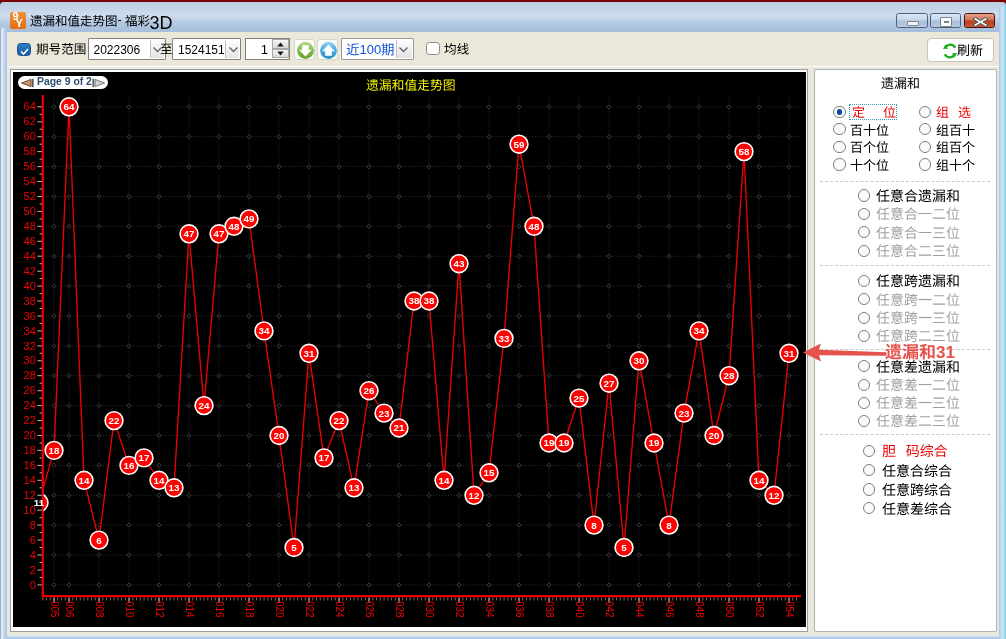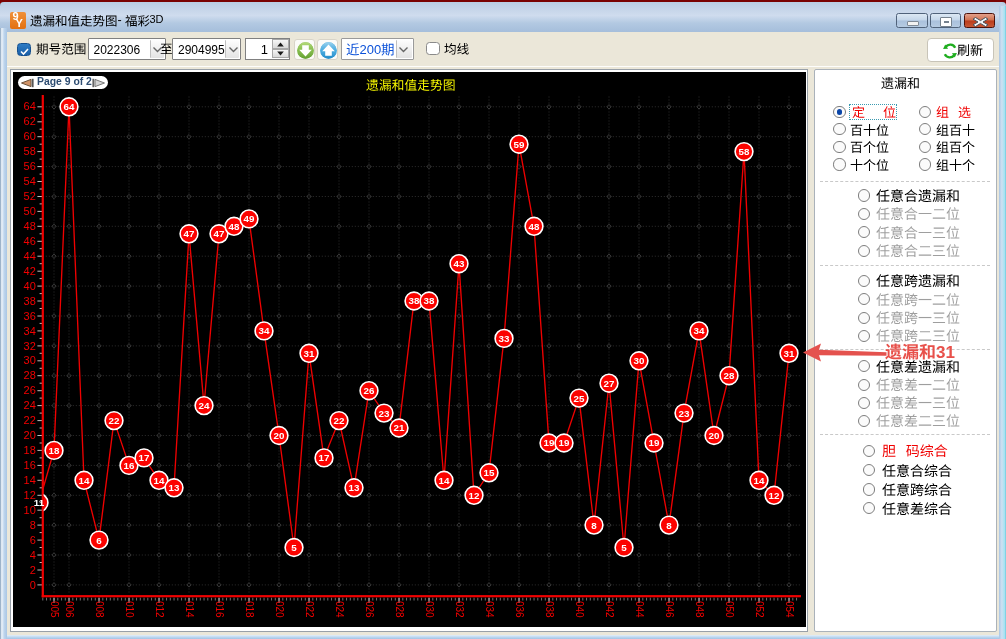--- a/index.html
+++ b/index.html
@@ -99,21 +99,21 @@
       <use href="#gR3" transform="translate(37.5,12.5) scale(0.012500,-0.012500)"></use>
       <use href="#gR4" transform="translate(50.0,12.5) scale(0.012500,-0.012500)"></use>
       <use href="#gR5" transform="translate(62.5,12.5) scale(0.012500,-0.012500)"></use>
       <use href="#gR6" transform="translate(75.0,12.5) scale(0.012500,-0.012500)"></use>
     </svg>
     <div class="lat" style="left:117.5px;top:11.5px;font-size:12.5px;color:#000">- </div>
     <svg class="t " style="left:124.5px;top:11.0px" width="27.0" height="16.2" viewBox="0 0 27.0 16.2" fill="#000">
       <use href="#gR7" transform="translate(0.0,12.5) scale(0.012500,-0.012500)"></use>
       <use href="#gR8" transform="translate(12.5,12.5) scale(0.012500,-0.012500)"></use>
     </svg>
-    <div class="lat" style="left:149.5px;top:11.5px;font-size:11px;color:#000">3D</div>
+    <div class="lat" style="left:149.5px;top:11.5px;font-size:18px;color:#000">3D</div>
     <div class="wbtn" style="left:896px;width:32px;background:linear-gradient(#dce8f4 0%,#c3d5e9 49%,#a9c0dc 51%,#b6cbe2 100%)">
 <div style="position:absolute;left:9.5px;top:7px;width:12px;height:5px;background:#f2f2f2;border:1px solid #808a96;border-radius:1px"></div>
     </div>
     <div class="wbtn" style="left:930px;width:31px;background:linear-gradient(#dce8f4 0%,#c3d5e9 49%,#a9c0dc 51%,#b6cbe2 100%)">
 <div style="position:absolute;left:9px;top:3px;width:12px;height:10px;background:#fff;border:1.5px solid #76828e;border-radius:1px"></div>
 <div style="position:absolute;left:12.5px;top:7px;width:5px;height:2.5px;background:#76828e"></div>
     </div>
     <div class="wbtn" style="left:964px;width:31px;background:linear-gradient(#e2a18c 0%,#d0704f 48%,#ba3c1c 52%,#c75835 100%);border-color:#4e120a">
 <svg width="31" height="15" style="position:absolute;left:0;top:0">
         <path d="M10.5 3.5 L15.5 6.6 L20.5 3.5 L23 5.2 L18 8 L23 10.8 L20.5 12.5 L15.5 9.4 L10.5 12.5 L8 10.8 L13 8 L8 5.2 Z" fill="#f4f6f8" stroke="#4a535c" stroke-width="1"></path>
@@ -135,21 +135,21 @@
       <div class="cbtn">
         <svg width="13" height="8">
           <path d="M2.5 1.5 L6.5 5.5 L10.5 1.5" stroke="#666" stroke-width="1.4" fill="none"></path>
         </svg>
       </div>
     </div>
     <svg class="t " style="left:159.5px;top:39.9px" width="14.6" height="16.4" viewBox="0 0 14.6 16.4" fill="#000">
       <use href="#gR13" transform="translate(0.0,12.6) scale(0.012600,-0.012600)"></use>
     </svg>
     <div class="combo" style="left:172px;top:36.5px;width:69px">
-      <span class="cval">2904995</span>
+      <span class="cval">1524151</span>
       <div class="cbtn">
         <svg width="13" height="8">
           <path d="M2.5 1.5 L6.5 5.5 L10.5 1.5" stroke="#666" stroke-width="1.4" fill="none"></path>
         </svg>
       </div>
     </div>
     <div id="spin">
       <span id="spinval">1</span>
       <div id="spinbtns">
 <div class="sb" style="top:0">
@@ -177,21 +177,21 @@
     <div class="combo" style="left:340.5px;top:36px;width:73px;height:22px;border-color:#9a9a9a">
       <div class="cbtn" style="width:16px">
         <svg width="13" height="8">
           <path d="M2.5 1.5 L6.5 5.5 L10.5 1.5" stroke="#666" stroke-width="1.4" fill="none"></path>
         </svg>
       </div>
     </div>
     <svg class="t " style="left:345.5px;top:39.3px" width="15.5" height="17.6" viewBox="0 0 15.5 17.6" fill="#0a50d8">
       <use href="#gR14" transform="translate(0.0,13.5) scale(0.013500,-0.013500)"></use>
     </svg>
-    <div class="lat" style="left:359.5px;top:40.2px;font-size:13px;color:#0a50d8">200</div>
+    <div class="lat" style="left:359.5px;top:40.2px;font-size:13px;color:#0a50d8">100</div>
     <svg class="t " style="left:380.5px;top:39.3px" width="15.5" height="17.6" viewBox="0 0 15.5 17.6" fill="#0a50d8">
       <use href="#gR9" transform="translate(0.0,13.5) scale(0.013500,-0.013500)"></use>
     </svg>
     <div class="cb" style="left:426px;top:40.5px;background:#fff;border-color:#8a8a8a"></div>
     <svg class="t " style="left:444.0px;top:39.9px" width="27.2" height="16.4" viewBox="0 0 27.2 16.4" fill="#000">
       <use href="#gR15" transform="translate(0.0,12.6) scale(0.012600,-0.012600)"></use>
       <use href="#gR16" transform="translate(12.6,12.6) scale(0.012600,-0.012600)"></use>
     </svg>
     <div id="refresh">
       <svg width="16" height="16" style="position:absolute;left:14px;top:4px" viewBox="0 0 18 18">

